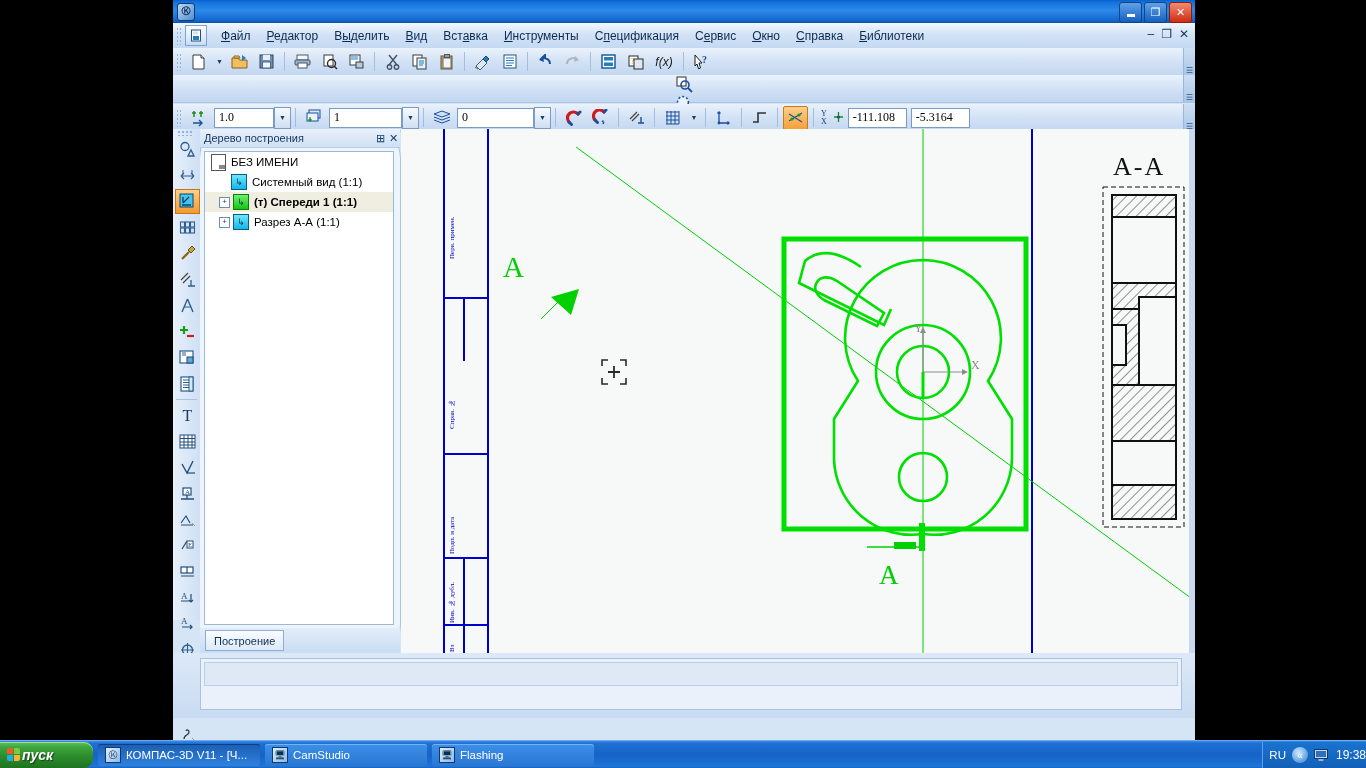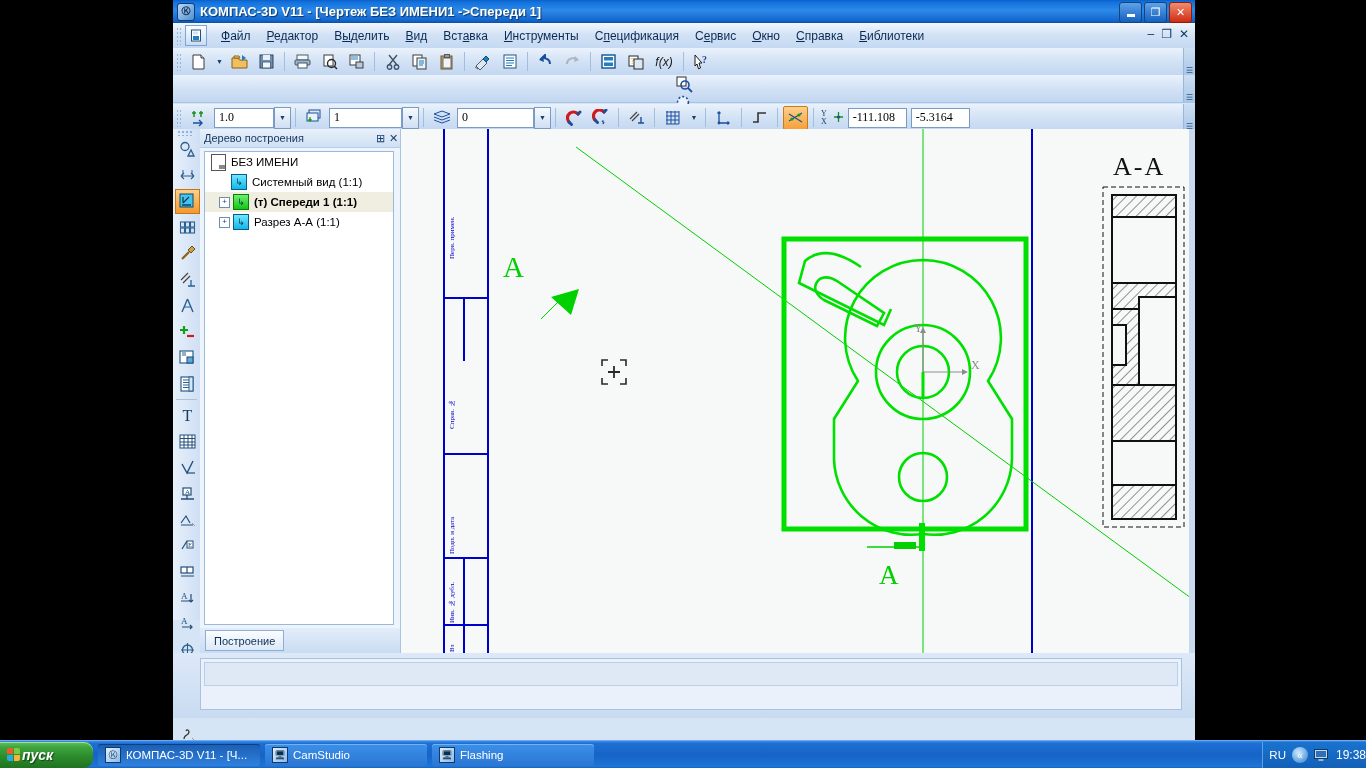--- a/index.html
+++ b/index.html
@@ -60,21 +60,21 @@
     background:linear-gradient(90deg,#e7f0fb,#cfdff4);border-right:1px solid #a9c4e3;}
   .lbtn{width:23px;height:23px;margin:1px 2px;display:flex;align-items:center;justify-content:center;
     font-size:13px;color:#1d4a78;border:1px solid transparent;}
   .lbtn.on{background:linear-gradient(180deg,#ffcf8a,#f2992f);border-color:#c2761a;}
   .ldots{height:6px;margin:1px 0 0 4px;background-image:radial-gradient(circle,#8fb2da 40%,transparent 41%);
     background-size:4px 4px;width:16px;}
   .lsep{height:1px;margin:3px 3px;background:#a8c3e2;}
 
   
   #tree{position:absolute;left:27px;top:129px;width:200px;height:524px;background:#eef4fc;
-    border-right:1px solid #a9c4e3;}
+    border-right:1px solid #a9c4e3;border-radius:29px;}
   #treehdr{height:18px;background:linear-gradient(180deg,#e9f1fb,#cfe0f3);display:flex;align-items:center;
     border-bottom:1px solid #b6cee9;}
   #treehdr .t{font-size:11px;color:#10355f;margin-left:4px;flex:1;}
   #treehdr .b{width:13px;text-align:center;font-size:11px;color:#14406f;}
   #treebody{position:absolute;left:4px;top:22px;width:188px;height:472px;background:#fff;border:1px solid #9cb9da;}
   .trow{display:flex;align-items:center;height:20px;padding-left:3px;position:relative;}
   .texp{width:9px;height:9px;border:1px solid #6f8db0;background:#fff;font-size:8px;line-height:7px;
     text-align:center;color:#1a3f6b;margin-right:3px;}
   .tspacer{width:12px;}
   .ticon2{width:14px;height:14px;border:1px solid #0a5d86;margin-right:5px;
@@ -136,21 +136,20 @@
 </style>
 </head>
 <body>
 
 <div id="screen">
 
   <div id="appwin">
 
     <div id="titlebar">
       <div class="ticon">Ⓚ</div>
-      <div class="ttext">КОМПАС-3D V11 - [Чертеж БЕЗ ИМЕНИ1 -&gt;Спереди 1]</div>
       <div id="winbtns">
         <div class="wbtn norm">
           <span style="display:block;width:8px;height:3px;background:#fff;margin-top:6px;"></span>
           </div>
         <div class="wbtn norm">❐</div>
         <div class="wbtn close">✕</div>
       </div>
     </div>
 
     <div id="menubar">

